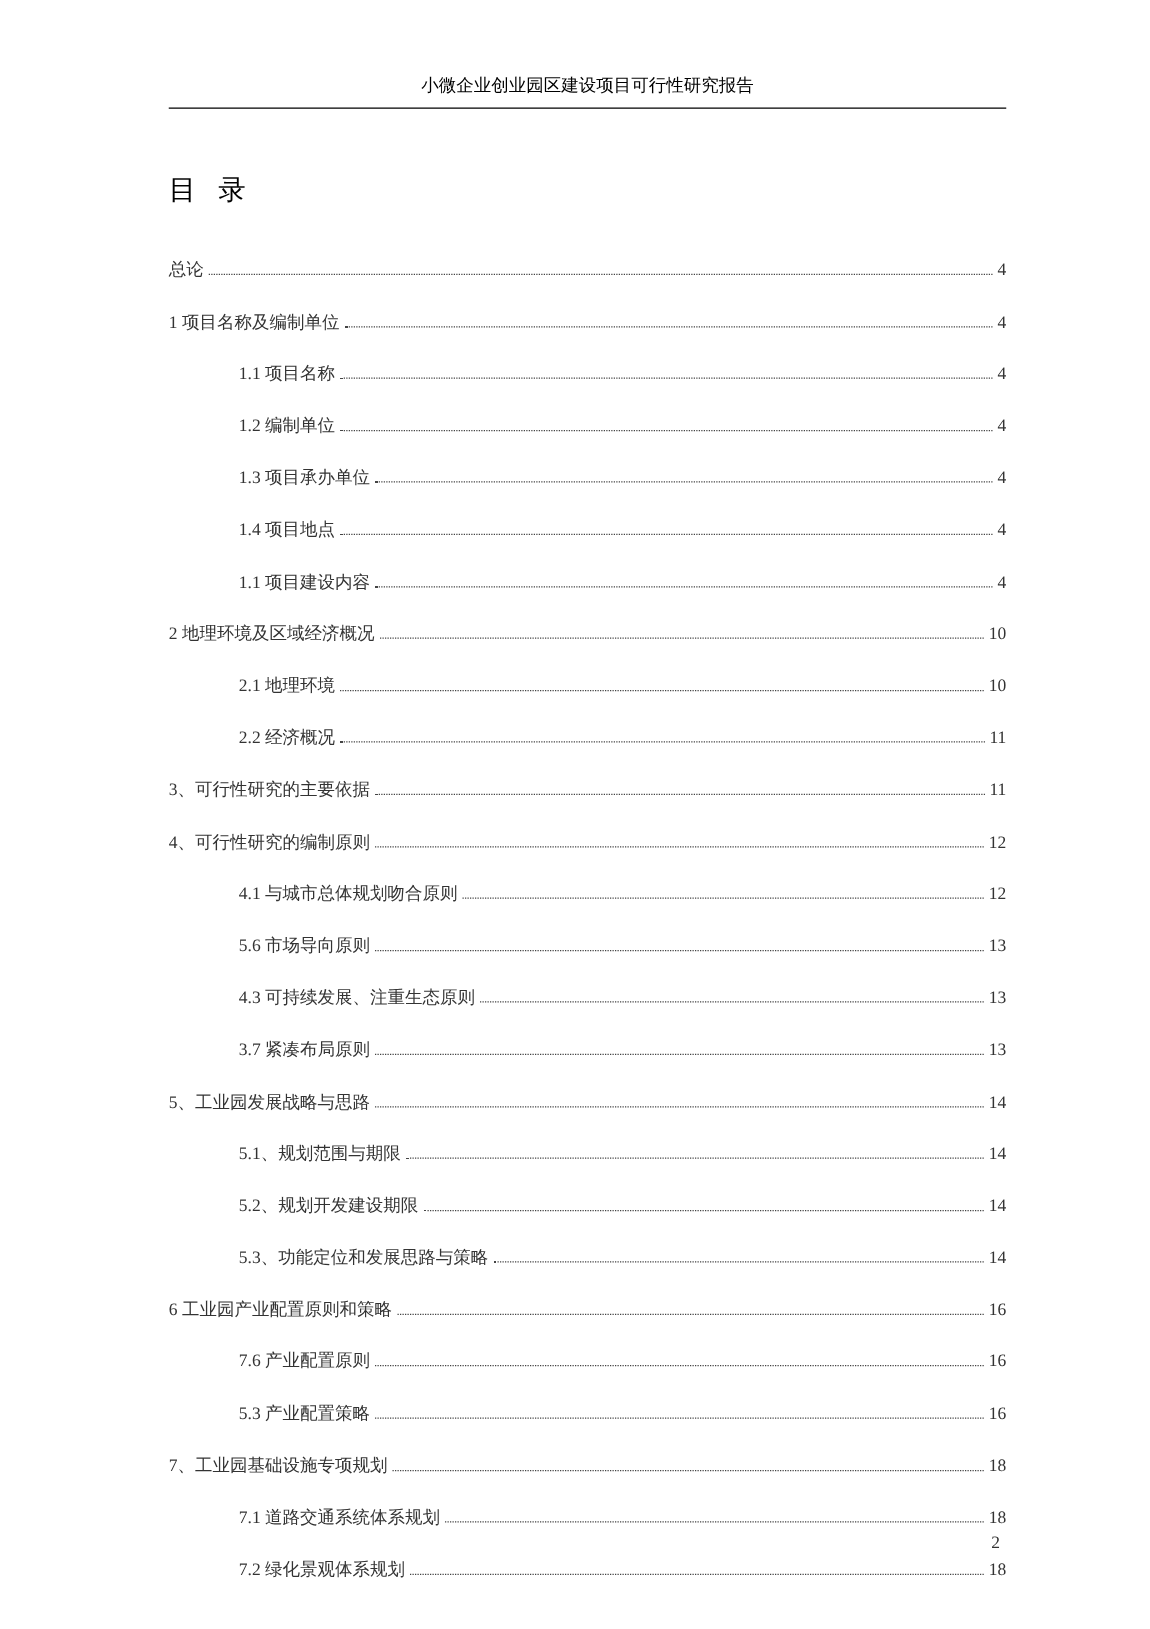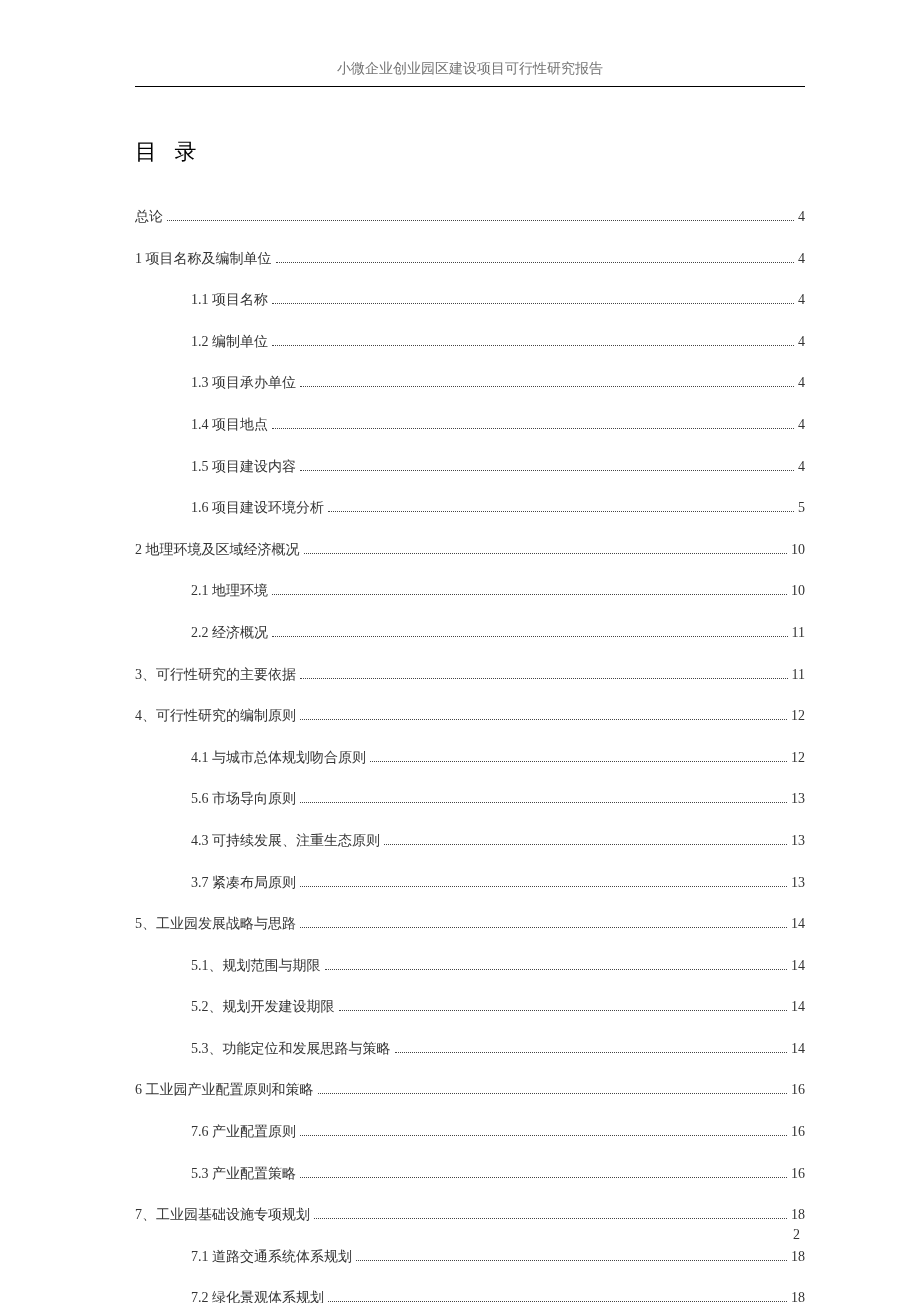--- a/index.html
+++ b/index.html
@@ -13,21 +13,21 @@
       width: 920px;
       height: 1303px;
       position: relative;
     }
     .page {
       padding: 60px 115px 60px 135px;
     }
     .header-title {
       text-align: center;
       font-size: 14px;
-      color: #737373;
+      color: #000000;
       padding-bottom: 8px;
       font-family: "SimSun", "宋体", serif;
     }
     .header-line {
       border-bottom: 1.5px solid #000;
       margin-bottom: 50px;
     }
     .toc-title {
       text-align: left;
       font-size: 22px;
@@ -105,28 +105,23 @@
         <span class="toc-label">1.3 项目承办单位</span>
         <span class="toc-dots"></span>
         <span class="toc-page">4</span>
       </div>
       <div class="toc-entry level-2">
         <span class="toc-label">1.4 项目地点</span>
         <span class="toc-dots"></span>
         <span class="toc-page">4</span>
       </div>
       <div class="toc-entry level-2">
-        <span class="toc-label">1.5 项目建设内容</span>
-        <span class="toc-dots"></span>
-        <span class="toc-page">4</span>
-      </div>
-      <div class="toc-entry level-2">
-        <span class="toc-label">1.6 项目建设环境分析</span>
-        <span class="toc-dots"></span>
-        <span class="toc-page">5</span>
+        <span class="toc-label">1.1 项目建设内容</span>
+        <span class="toc-dots"></span>
+        <span class="toc-page">4</span>
       </div>
       <div class="toc-entry level-1">
         <span class="toc-label">2  地理环境及区域经济概况</span>
         <span class="toc-dots"></span>
         <span class="toc-page">10</span>
       </div>
       <div class="toc-entry level-2">
         <span class="toc-label">2.1 地理环境</span>
         <span class="toc-dots"></span>
         <span class="toc-page">10</span>

